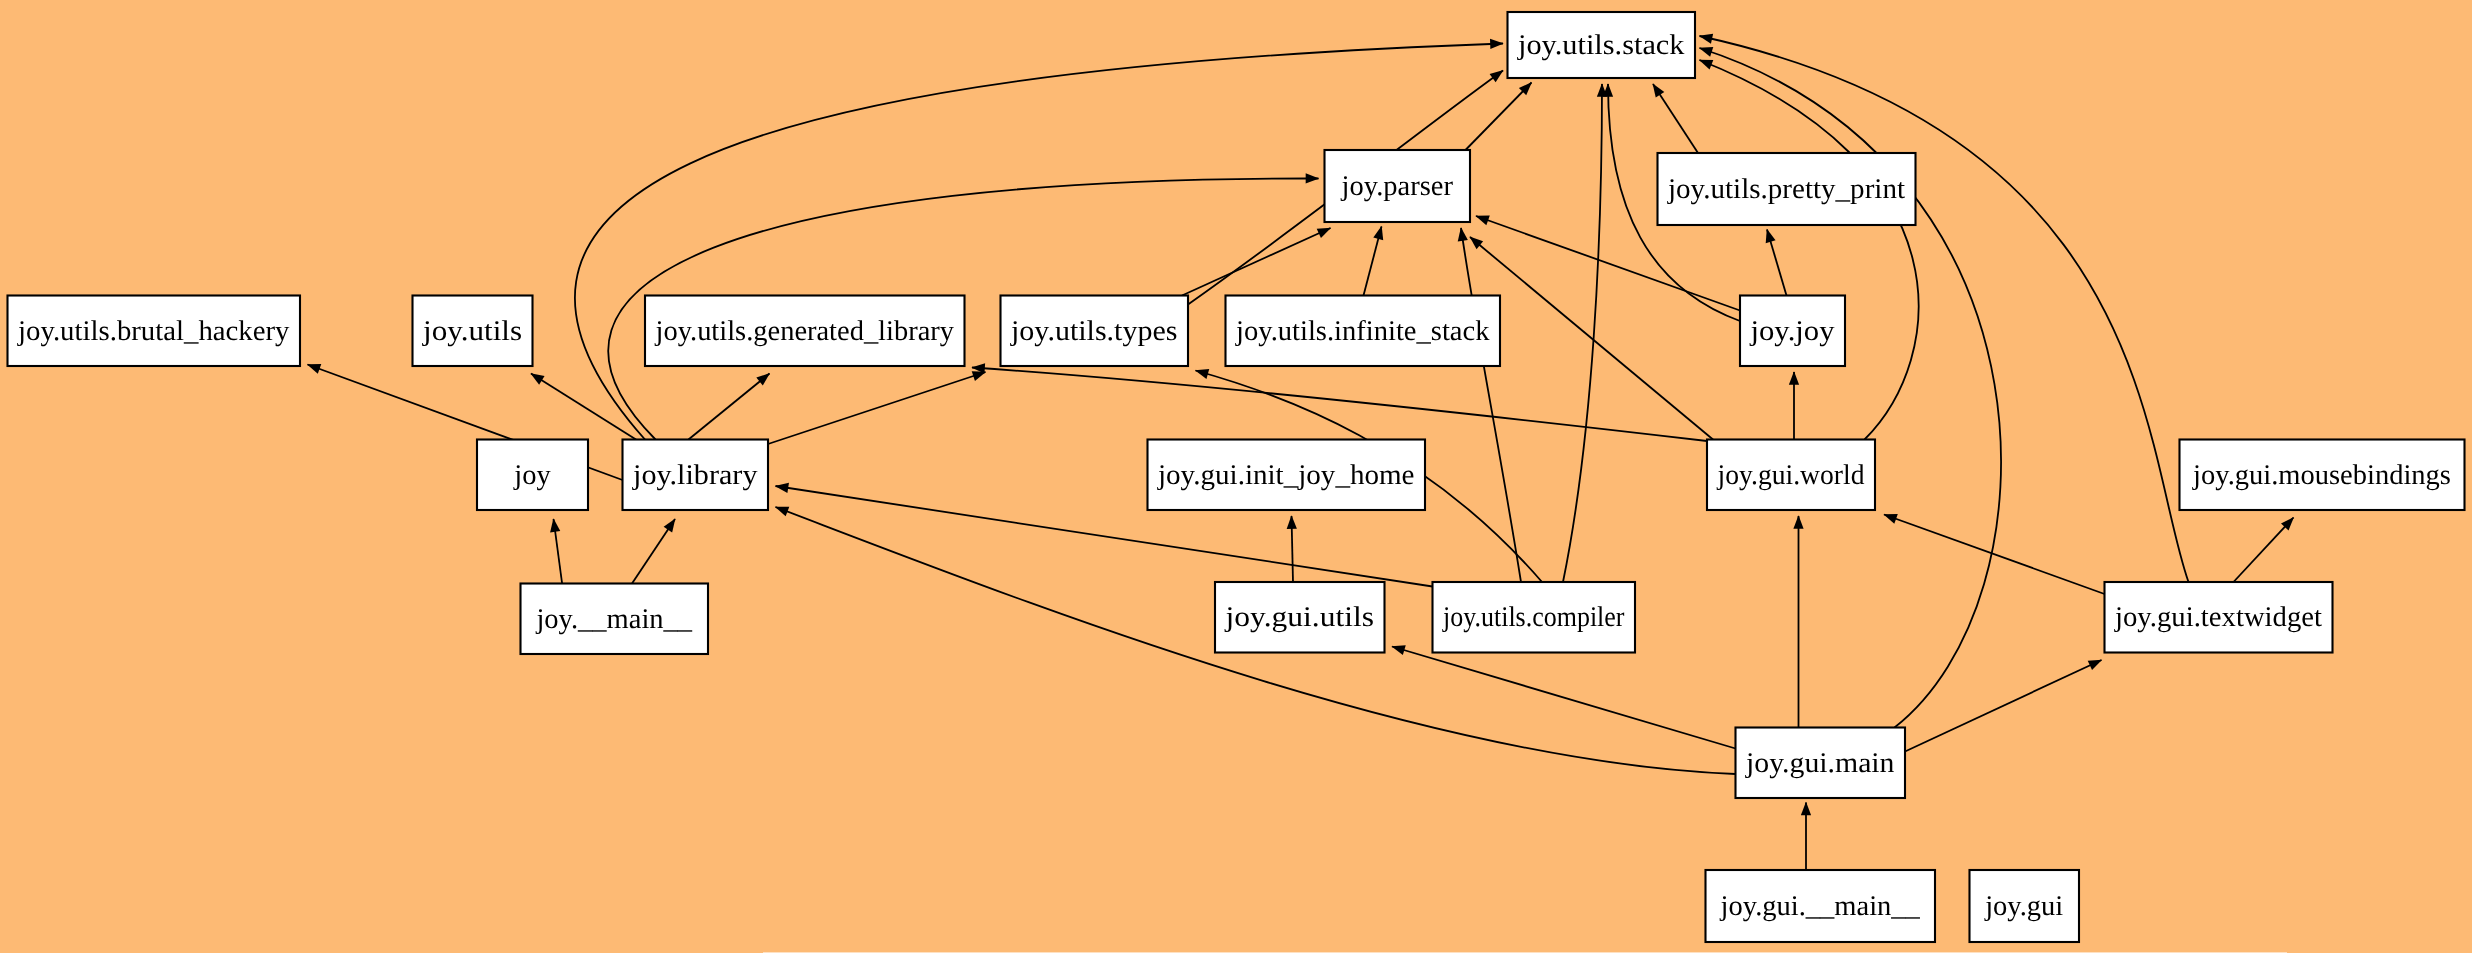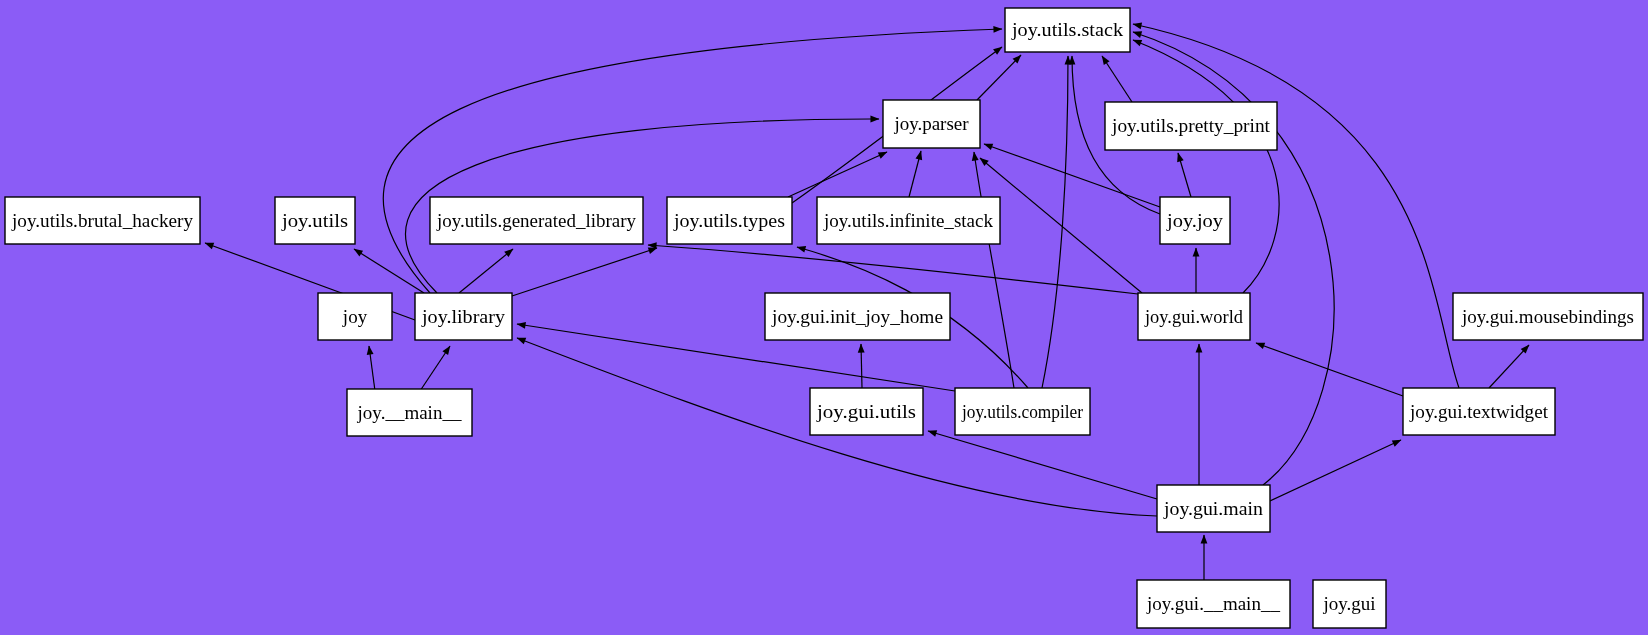--- a/index.html
+++ b/index.html
@@ -4,21 +4,21 @@
 <style>
   html, body {
     margin: 0;
     padding: 0;
     background: #ffffff;
   }
   #stage {
     position: relative;
     width: 1648px;
     height: 635px;
-    background: #8b5cf6;
+    background: #fdba74;
     font-family: "Liberation Serif", "DejaVu Serif", serif;
   }
   svg { display: block; }
   .node-rect {
     fill: #ffffff;
     stroke: #000000;
     stroke-width: 1.4;
   }
   .node-label {
     fill: #000000;

